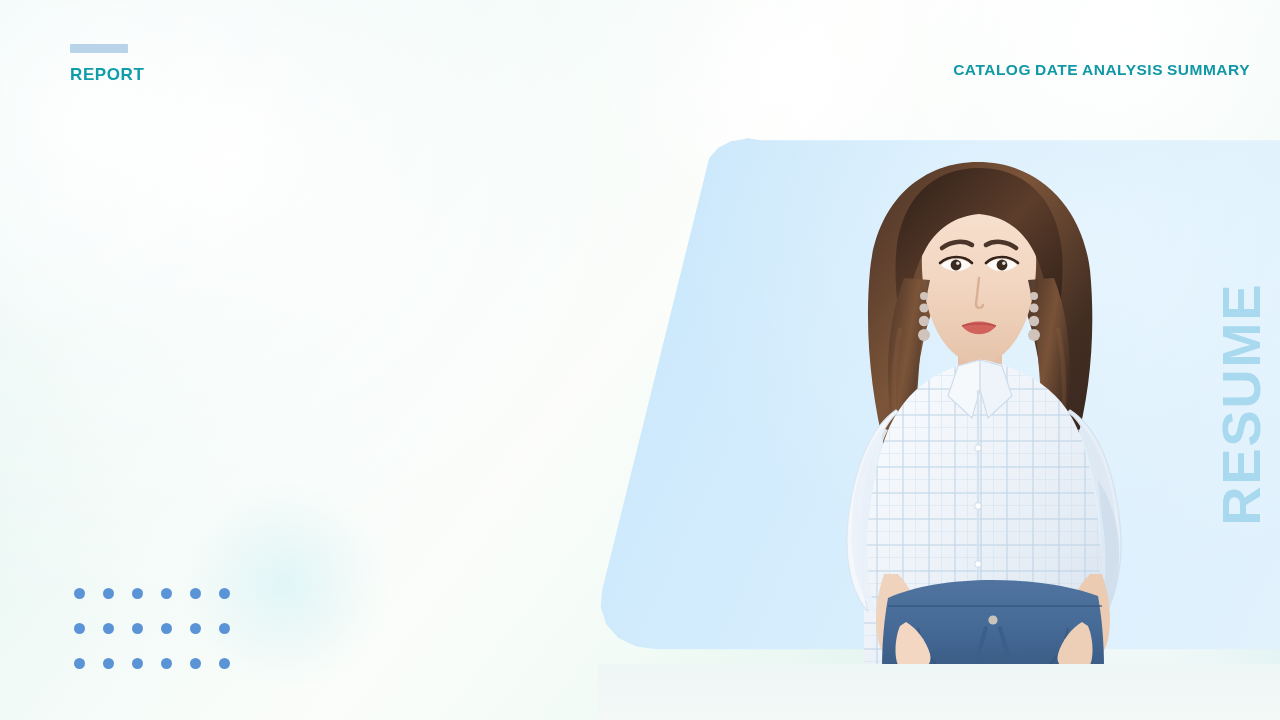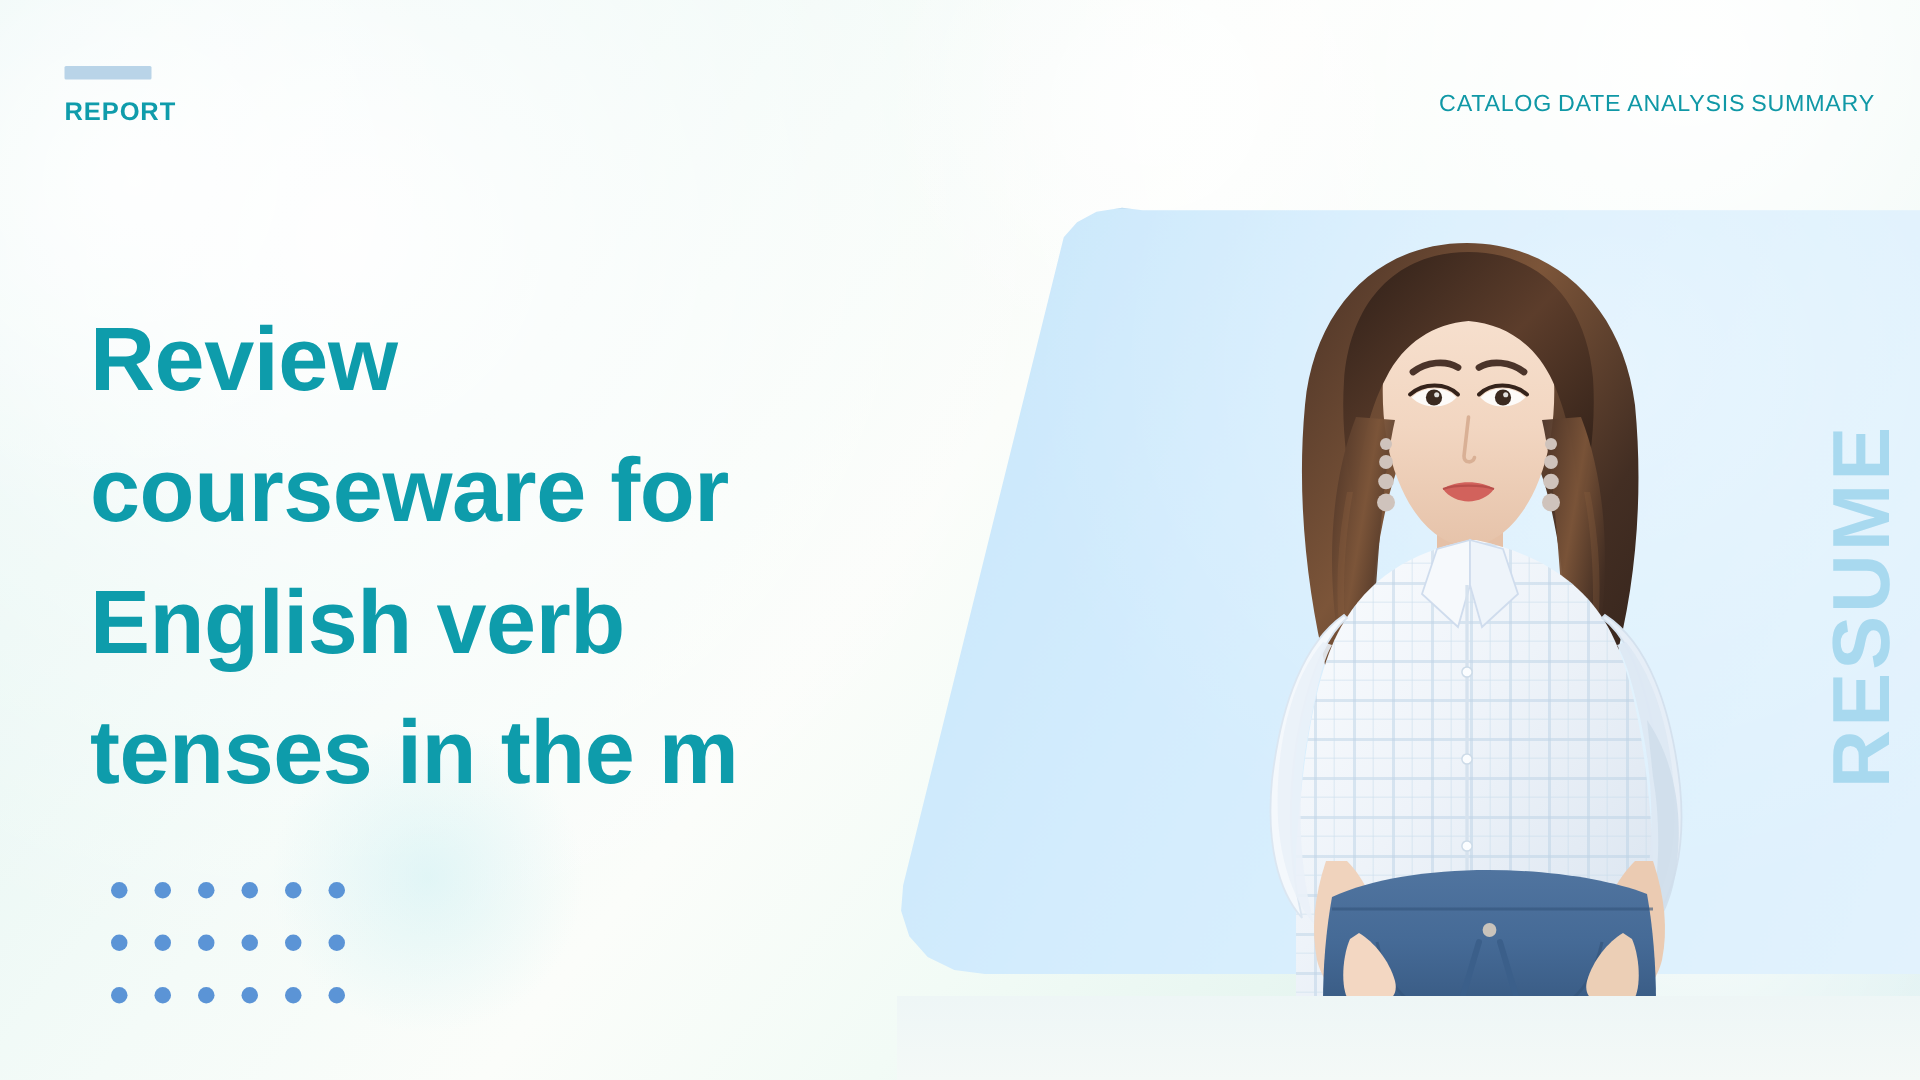--- a/index.html
+++ b/index.html
@@ -24,34 +24,34 @@
   .blob-a { left:-150px; top:-120px; width:480px; height:480px;
             background:radial-gradient(circle, rgba(255,255,255,0.85) 0%, rgba(232,248,246,0.0) 68%); }
   .blob-b { left:180px; top:480px; width:210px; height:210px;
             background:radial-gradient(circle, rgba(206,240,243,0.55) 0%, rgba(206,240,243,0.0) 70%); }
   .blob-c { right:-60px; bottom:-90px; width:420px; height:420px;
             background:radial-gradient(circle, rgba(255,255,255,0.7) 0%, rgba(255,255,255,0.0) 70%); }
   .blob-d { left:560px; top:-80px; width:420px; height:300px;
             background:radial-gradient(circle, rgba(255,255,255,0.8) 0%, rgba(255,255,255,0.0) 72%); }
 
   
-  .brand { position:absolute; left:43px; top:44px; }
+  .brand { position:absolute; left:70px; top:44px; }
   .brand-bar { width:58px; height:9px; background:#b9d4e8; border-radius:1px; }
   .brand-label {
     margin-top:12px;
     font-size:17px; font-weight:bold; letter-spacing:0.6px;
     color:#0f9cab;
   }
 
   .navbar {
     position:absolute; top:61px; left:700px; right:30px;
     display:flex; justify-content:flex-end; align-items:center;
   }
   .nav-item {
-    font-size:15.5px; font-weight:normal; letter-spacing:0.5px;
+    font-size:15.5px; font-weight:bold; letter-spacing:0.5px;
     color:#1098a6; white-space:nowrap; cursor:pointer;
   }
   .nav-item + .nav-item { margin-left:4px; }
   .nav-gap-1 { margin-left:66px; }
   .nav-gap-2 { margin-left:62px;text-align:center; }
   .nav-gap-3 { margin-left:58px; }
 
   
   .headline {
     position:absolute; left:60px; top:196px;
@@ -133,21 +133,20 @@
     <div class="brand-label">REPORT</div>
   </div>
 
   <nav class="navbar">
     <div class="nav-item">CATALOG</div>
     <div class="nav-item nav-gap-1">DATE</div>
     <div class="nav-item nav-gap-2">ANALYSIS</div>
     <div class="nav-item nav-gap-3">SUMMARY</div>
   </nav>
 
-  <h1 class="headline">Review courseware for English verb tenses in the m</h1>
 
   <div class="dotgrid">
     <span></span>
       <span></span>
     <span></span>
       <span></span>
     <span></span>
       <span></span>
     <span></span>
       <span></span>

